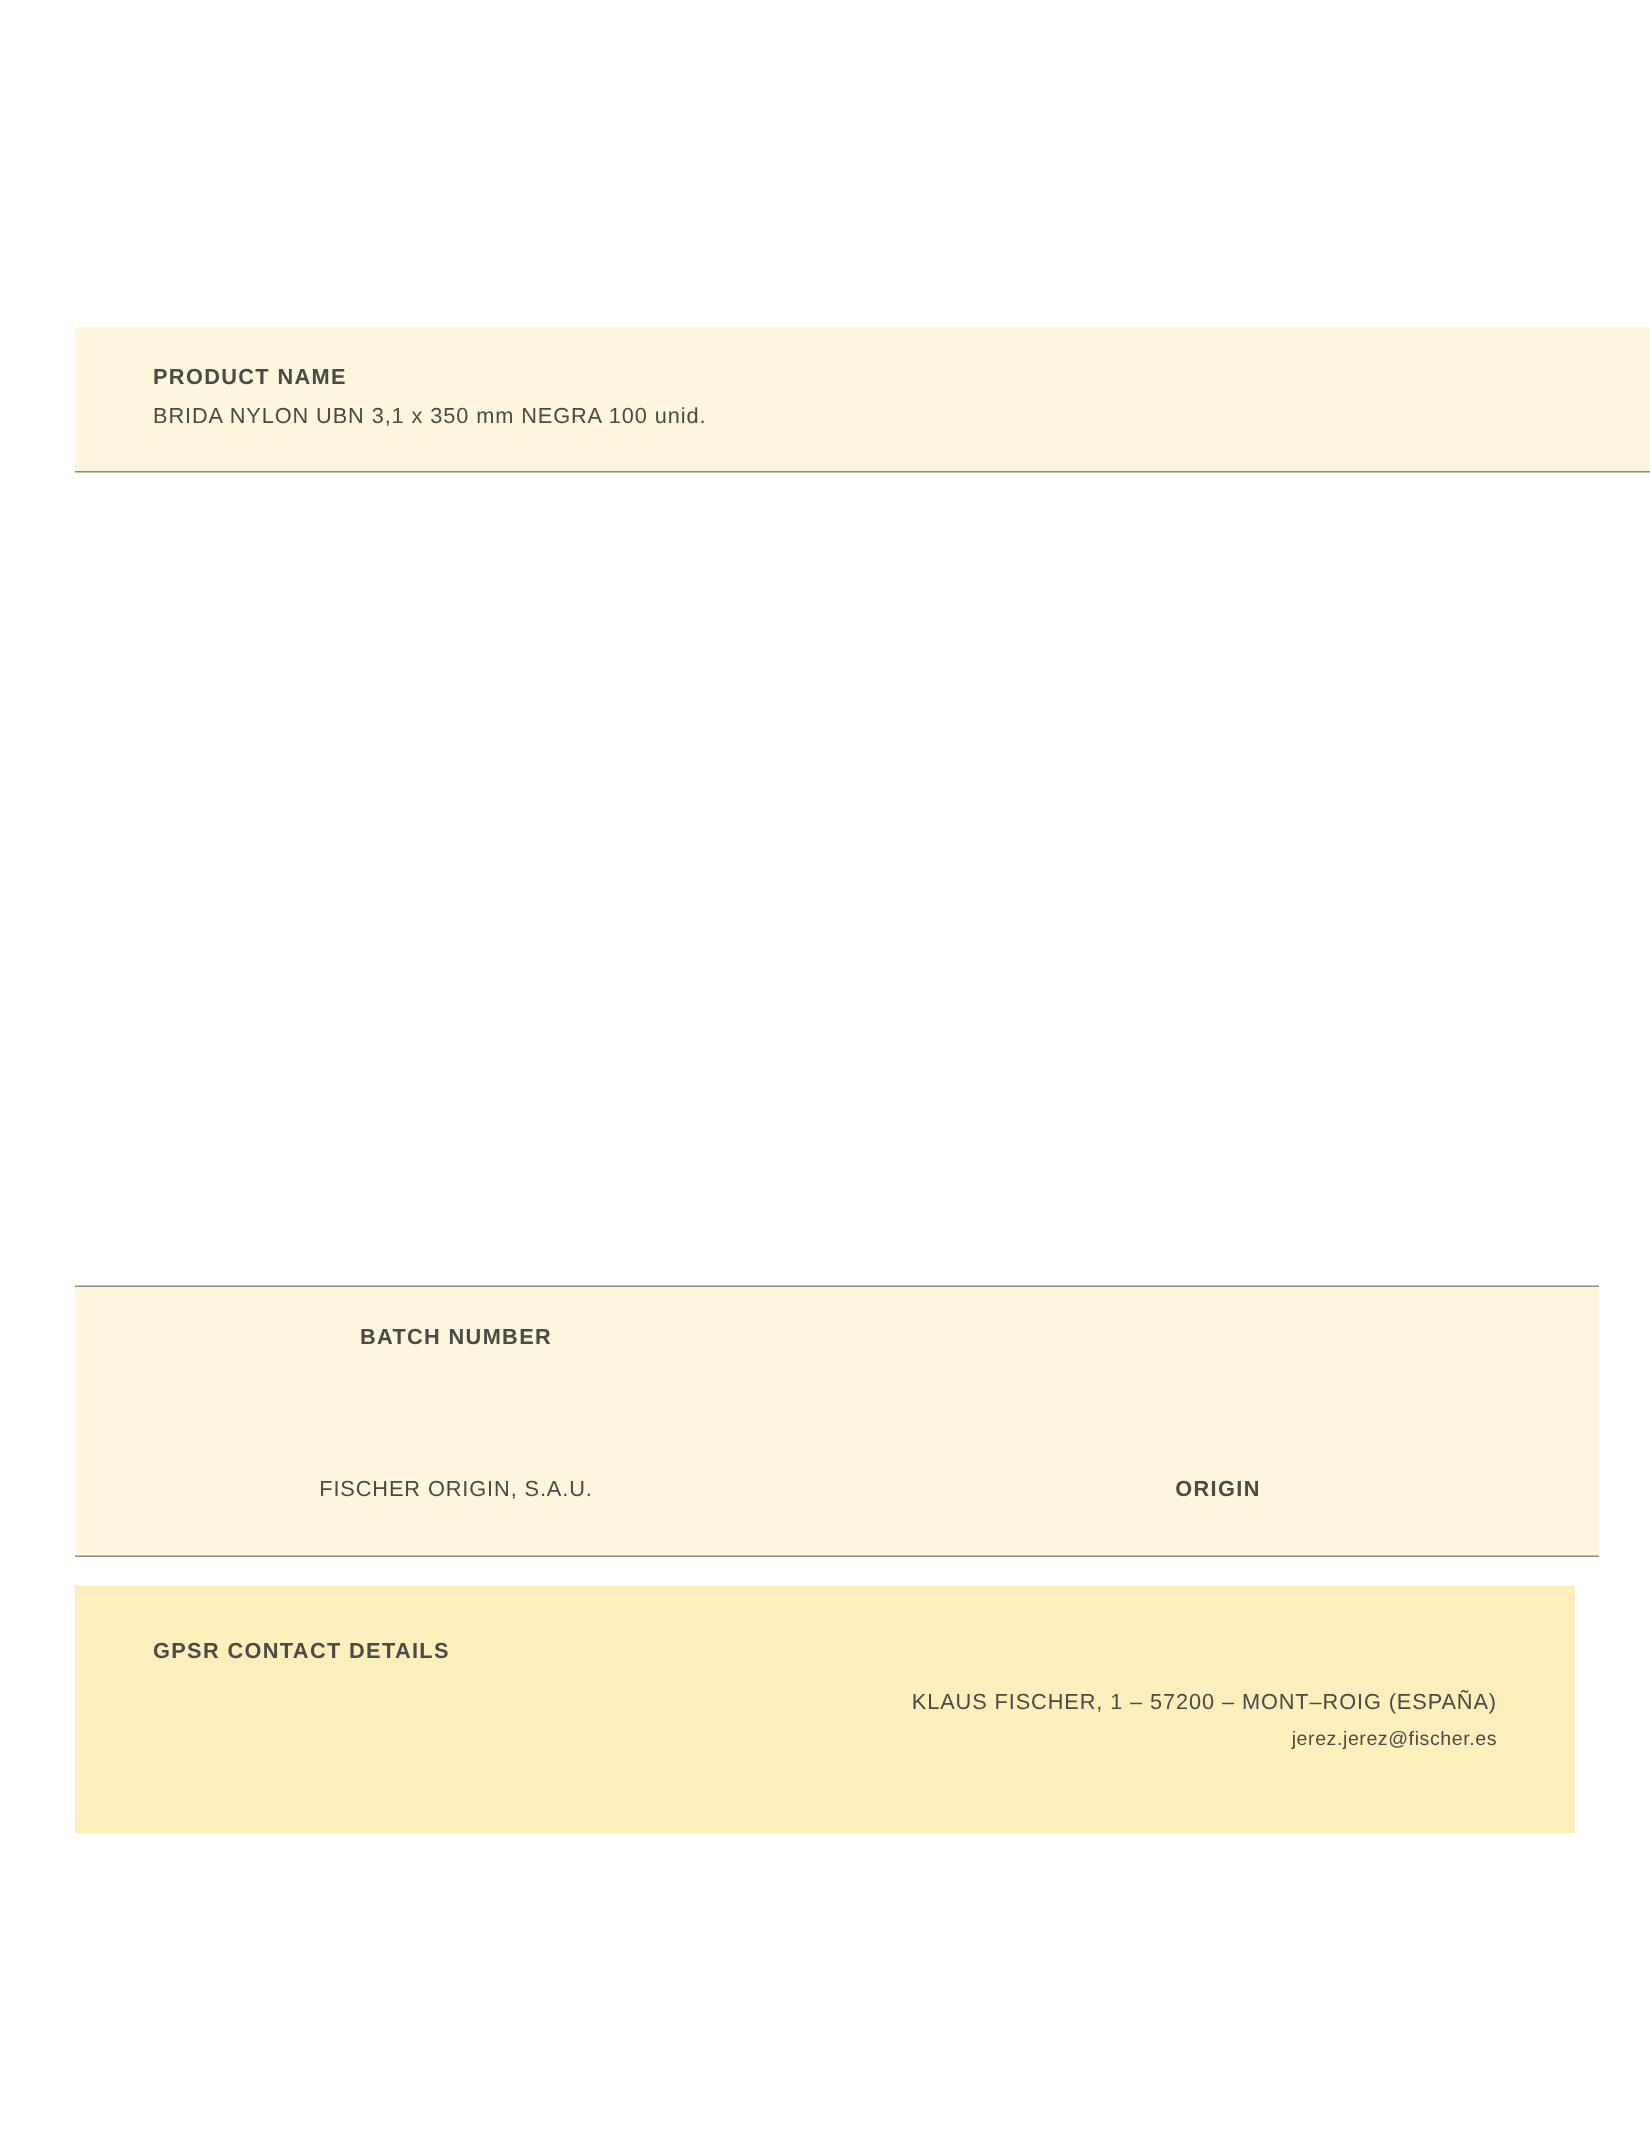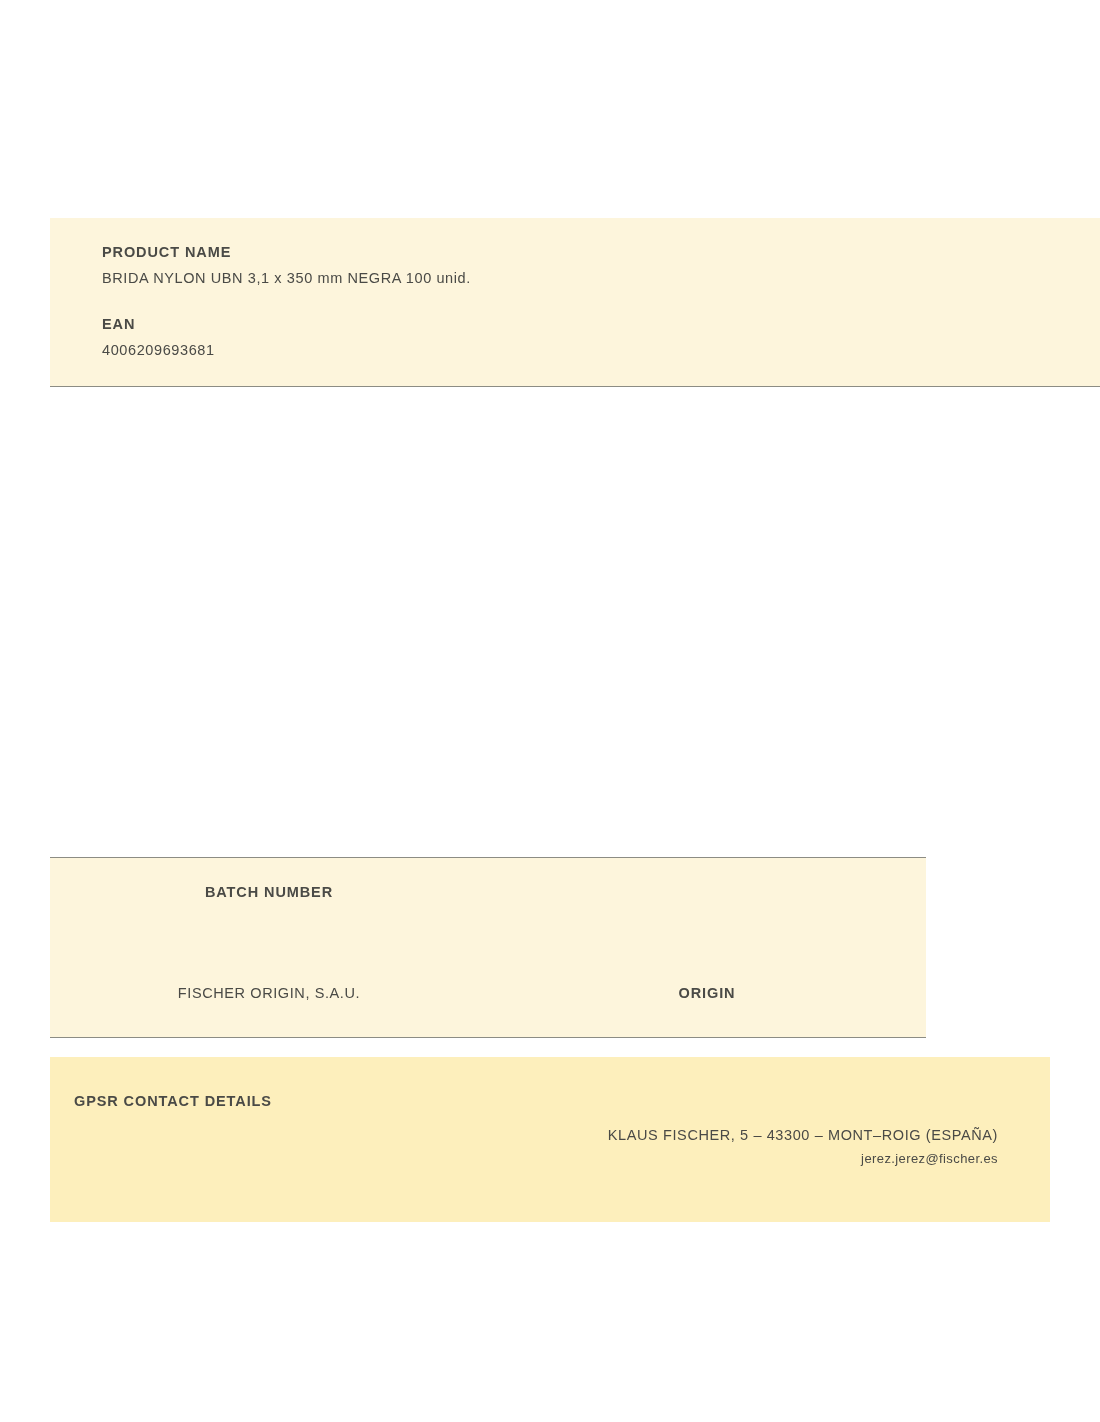--- a/index.html
+++ b/index.html
@@ -53,21 +53,21 @@
   }
   .field-group:last-child {
     margin-bottom: 0;
   }
 
   
   .trace-block {
     position: absolute;
     left: 50px;
     top: 857px;
-    width: 876px;
+    width: 1016px;
     background: #fdf5dc;
     border-top: 1px solid #8c8c84;
     border-bottom: 1px solid #8c8c84;
     box-sizing: border-box;
     padding: 26px 0 30px 0;
   }
   .trace-row {
     display: flex;
     width: 100%;
   }
@@ -93,21 +93,21 @@
 
   
   .gpsr-block {
     position: absolute;
     left: 50px;
     top: 1057px;
     width: 1000px;
     height: 165px;
     background: #fdefbc;
     box-sizing: border-box;
-    padding: 36px 52px 0 24px;
+    padding: 36px 52px 0 52px;
   }
   .gpsr-title {
     font-size: 14.5px;
     font-weight: bold;
     letter-spacing: 0.9px;
     color: #4a4a46;
     margin: 0;
   }
   .gpsr-lines {
     margin-top: 18px;
@@ -130,24 +130,20 @@
 </head>
 <body>
 
 <div class="page">
 
   <section class="product-block">
     <div class="field-group">
       <p class="field-label">PRODUCT NAME</p>
       <p class="field-value">BRIDA NYLON UBN 3,1 x 350 mm NEGRA 100 unid.</p>
     </div>
-    <div class="field-group">
-      <p class="field-label">EAN</p>
-      <p class="field-value">4006209693681</p>
-    </div>
   </section>
 
   <section class="trace-block">
     <div class="trace-row first">
       <div class="trace-cell left-col">
         <p class="field-label">BATCH NUMBER</p>
         <p class="field-value"></p>
       </div>
     </div>
     <div class="trace-row second">
@@ -156,18 +152,18 @@
       </div>
       <div class="trace-cell">
         <p class="field-label">ORIGIN</p>
       </div>
     </div>
   </section>
 
   <section class="gpsr-block">
     <p class="gpsr-title">GPSR CONTACT DETAILS</p>
     <div class="gpsr-lines">
-      <p class="gpsr-address">KLAUS FISCHER, 5 – 43300 – MONT–ROIG (ESPAÑA)</p>
+      <p class="gpsr-address">KLAUS FISCHER, 1 – 57200 – MONT–ROIG (ESPAÑA)</p>
       <p class="gpsr-email">jerez.jerez@fischer.es</p>
     </div>
   </section>
 
 </div>
 
 </body></html>

